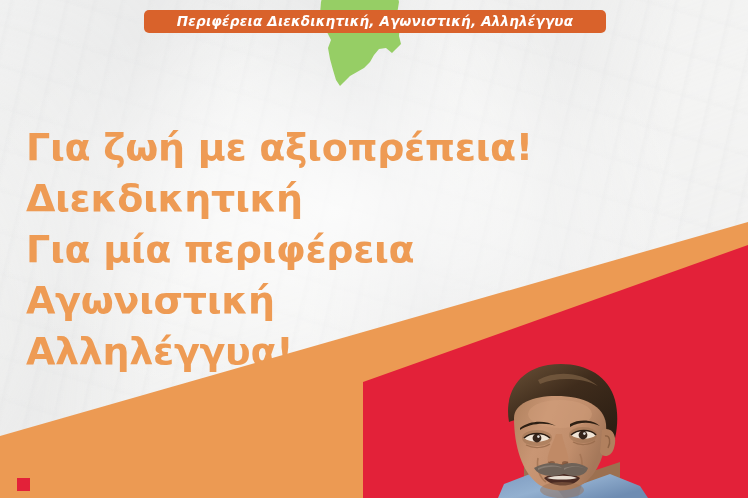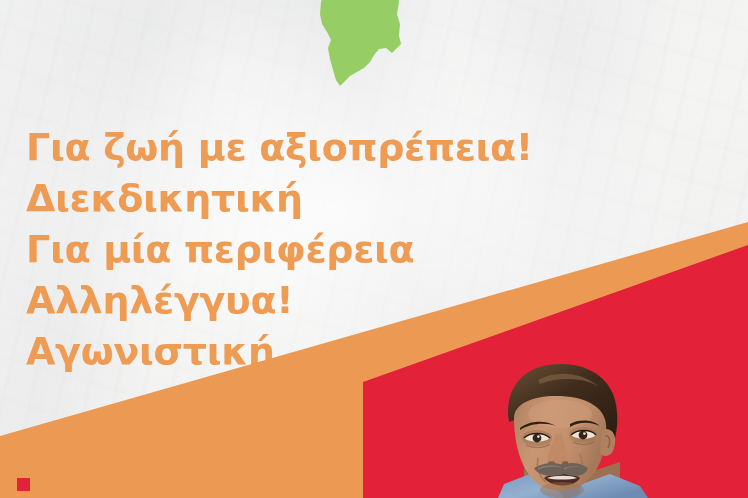--- a/index.html
+++ b/index.html
@@ -175,27 +175,30 @@
                L 28 52
                L 31 44
                L 27 36
                L 22 28
                L 20 18
                L 21 6
                Z" fill="#96ce65"></path>
     </svg>
   </div>
 
+  <div class="ribbon">
+    <span class="ribbon-text">Περιφέρεια Διεκδικητική, Αγωνιστική, Αλληλέγγυα</span>
+  </div>
 
   <div class="headline">
     <div class="headline-line">Για ζωή με αξιοπρέπεια!</div>
     <div class="headline-line">Διεκδικητική</div>
     <div class="headline-line">Για μία περιφέρεια</div>
+    <div class="headline-line">Αγωνιστική</div>
     <div class="headline-line">Αλληλέγγυα!</div>
-    <div class="headline-line">Αγωνιστική</div>
   </div>
 
   <div class="shape-orange">
     <svg width="748" height="498" viewBox="0 0 748 498" xmlns="http://www.w3.org/2000/svg">
       <path d="M 0 436 L 748 222 L 748 498 L 0 498 Z" fill="#ec9a53"></path>
     </svg>
   </div>
 
   <div class="shape-red">
     <svg width="748" height="498" viewBox="0 0 748 498" xmlns="http://www.w3.org/2000/svg">

